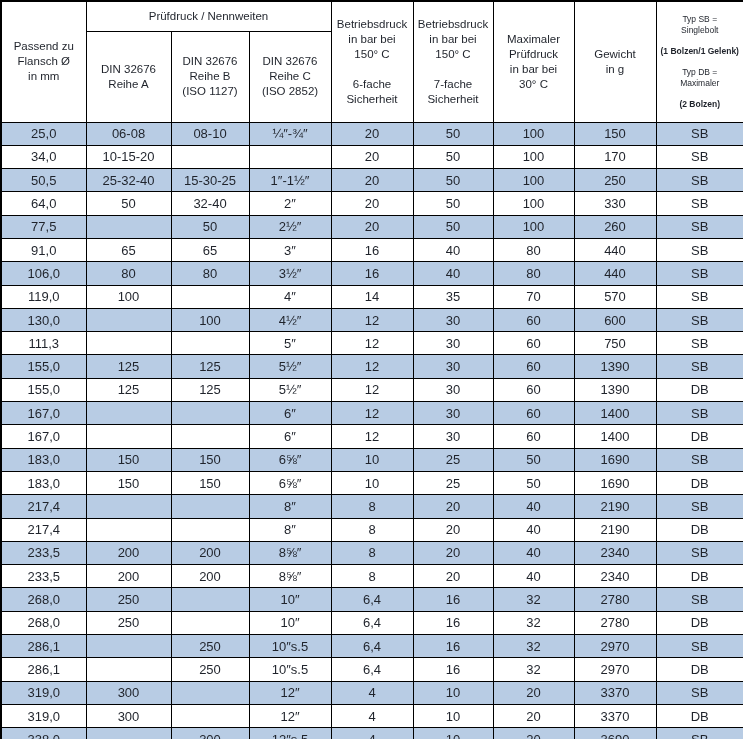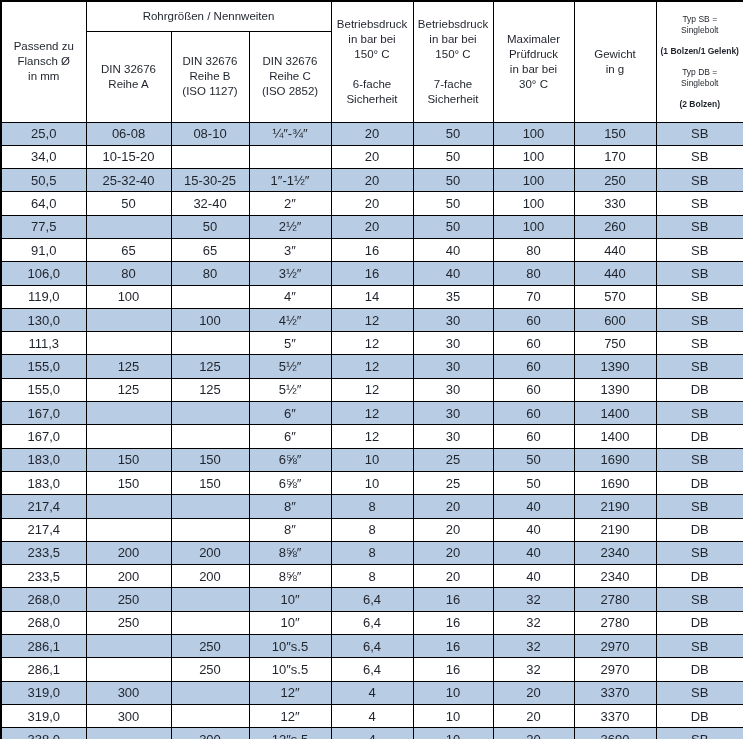--- a/index.html
+++ b/index.html
@@ -57,21 +57,21 @@
       <col style="width:80px">
     <col style="width:81px">
       <col style="width:82px">
       <col style="width:88px">
   </colgroup>
   <thead>
     <tr class="h-group">
       <th rowspan="2">Passend zu
 Flansch Ø
 in mm</th>
-      <th colspan="3">Rohrgrößen / Nennweiten</th>
+      <th colspan="3">Prüfdruck / Nennweiten</th>
       <th rowspan="2">
         <span class="part">Betriebsdruck
 in bar bei
 150° C</span>
         <span class="part bold">6-fache
 Sicherheit</span>
       </th>
       <th rowspan="2">
         <span class="part">Betriebsdruck
 in bar bei
@@ -83,21 +83,21 @@
 Prüfdruck
 in bar bei
 30° C</th>
       <th rowspan="2">Gewicht
 in g</th>
       <th rowspan="2" class="typ-head">
         <span class="part bold">Typ SB =
 Singlebolt</span>
         <span class="part note">(1 Bolzen/1 Gelenk)</span>
         <span class="part bold">Typ DB =
-Singlebolt</span>
+Maximaler</span>
         <span class="part note">(2 Bolzen)</span>
       </th>
     </tr>
     <tr class="h-sub">
       <th>DIN 32676
 Reihe A</th>
       <th>DIN 32676
 Reihe B
 (ISO 1127)</th>
       <th>DIN 32676

